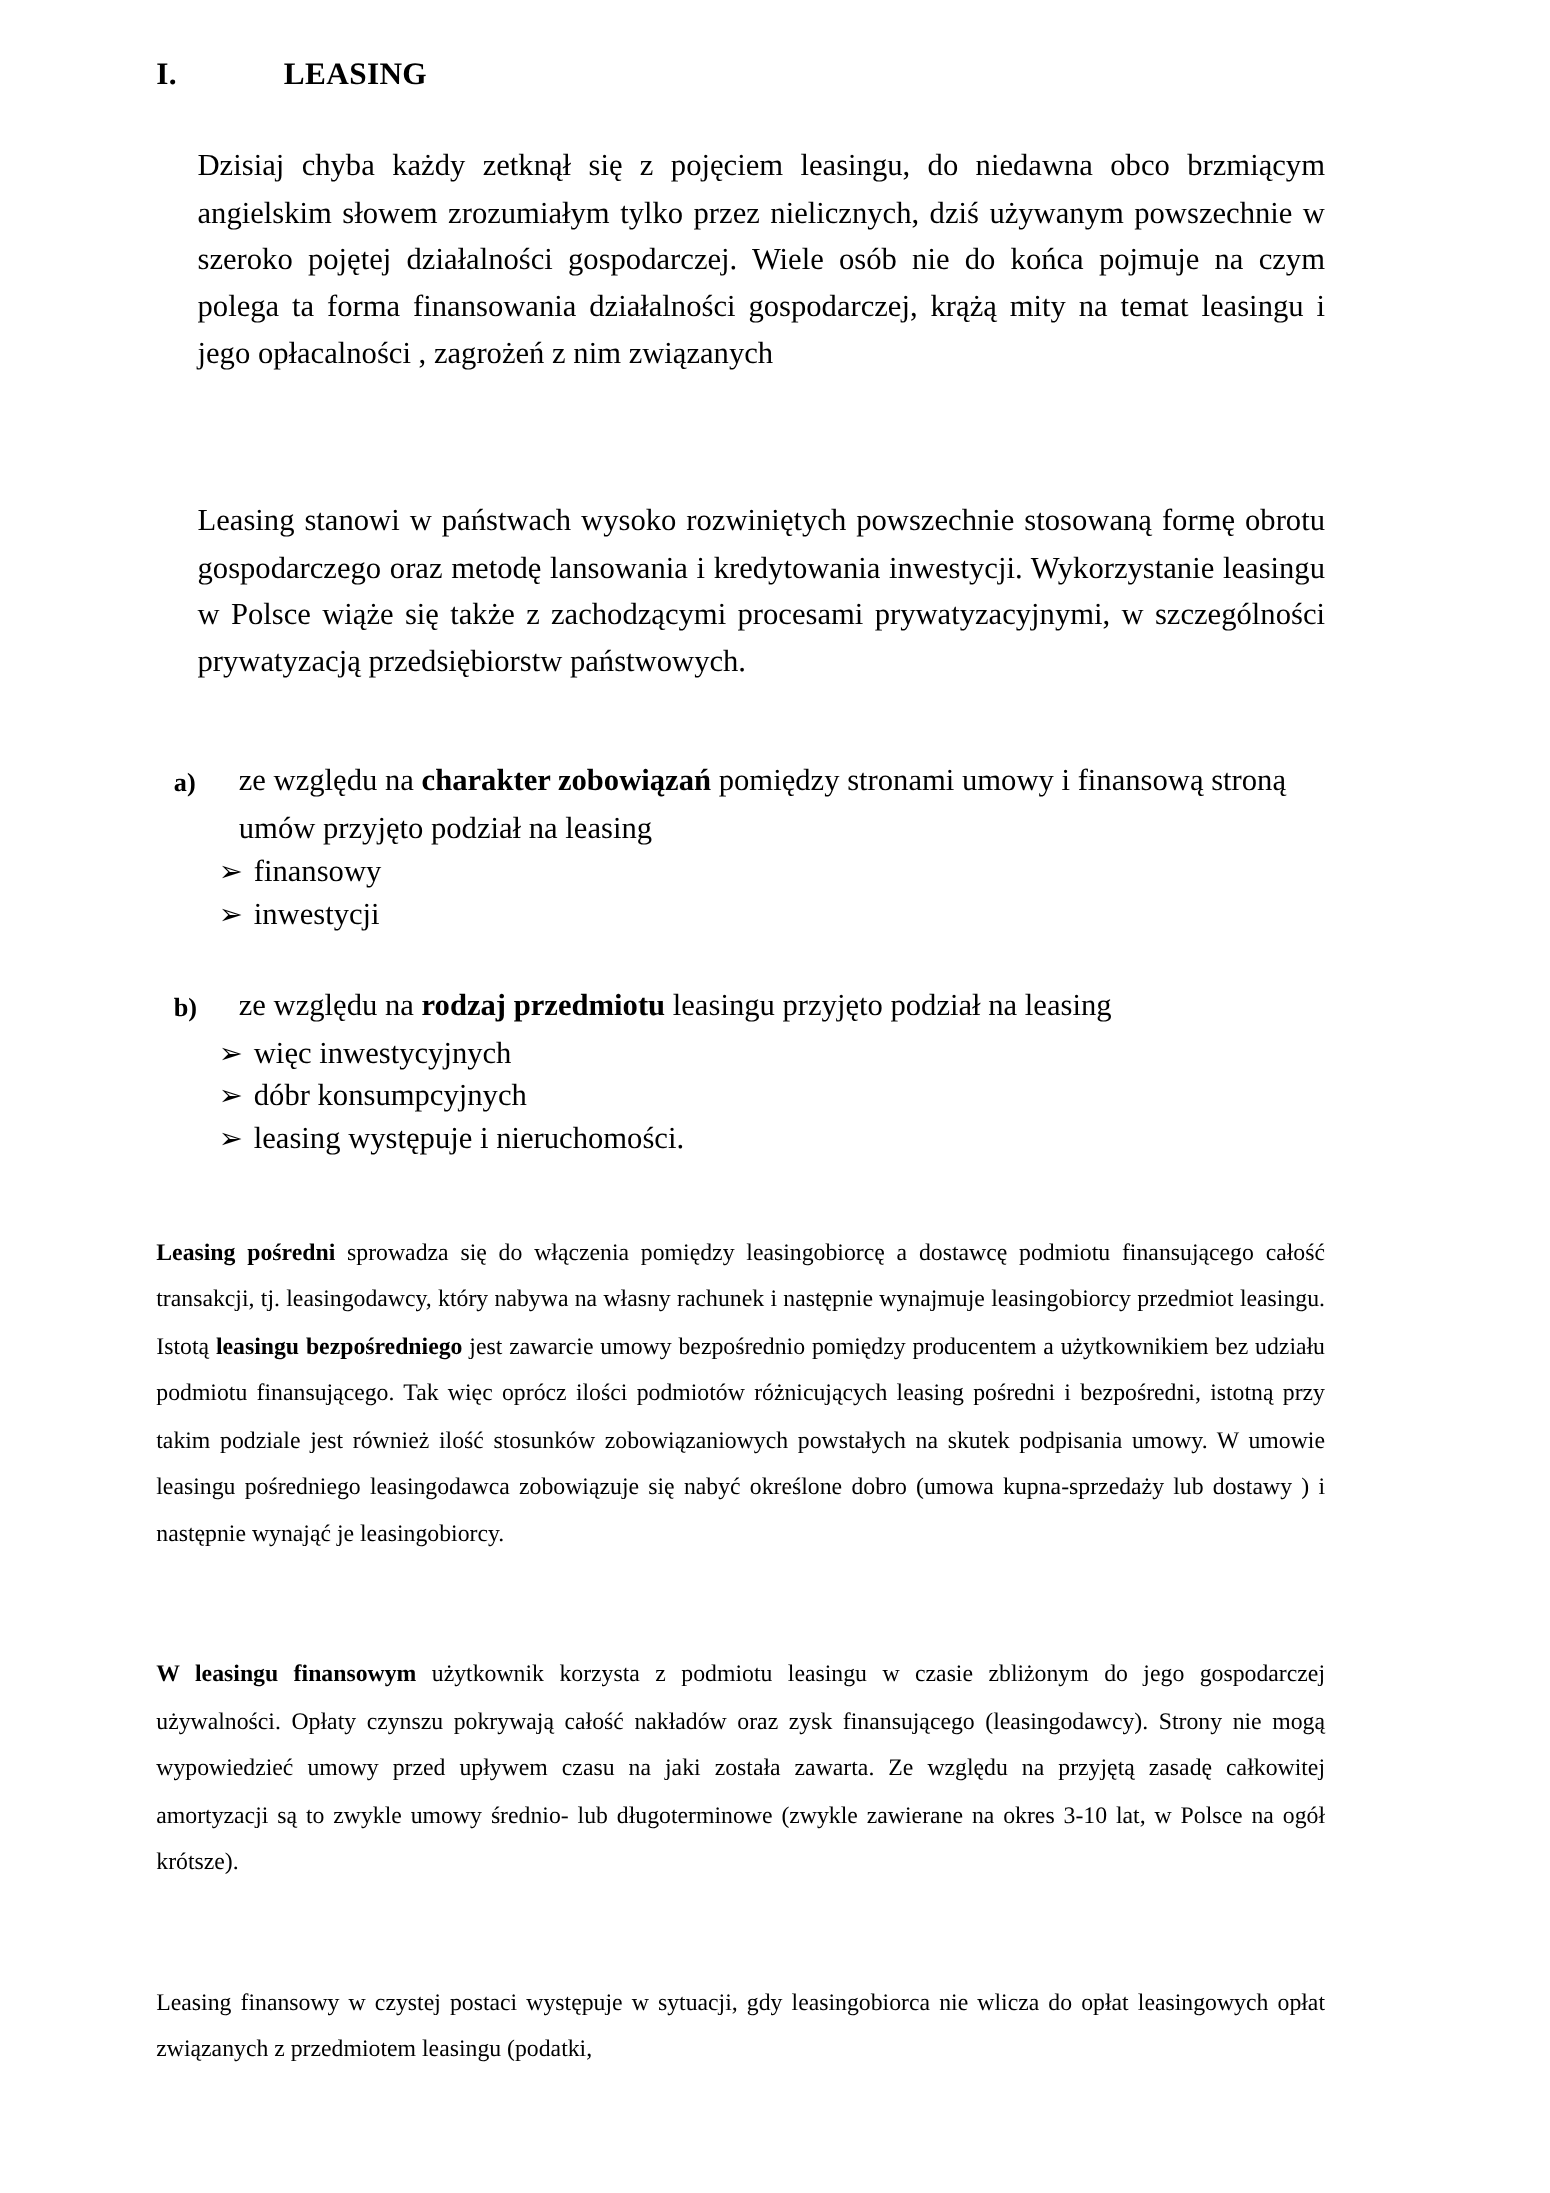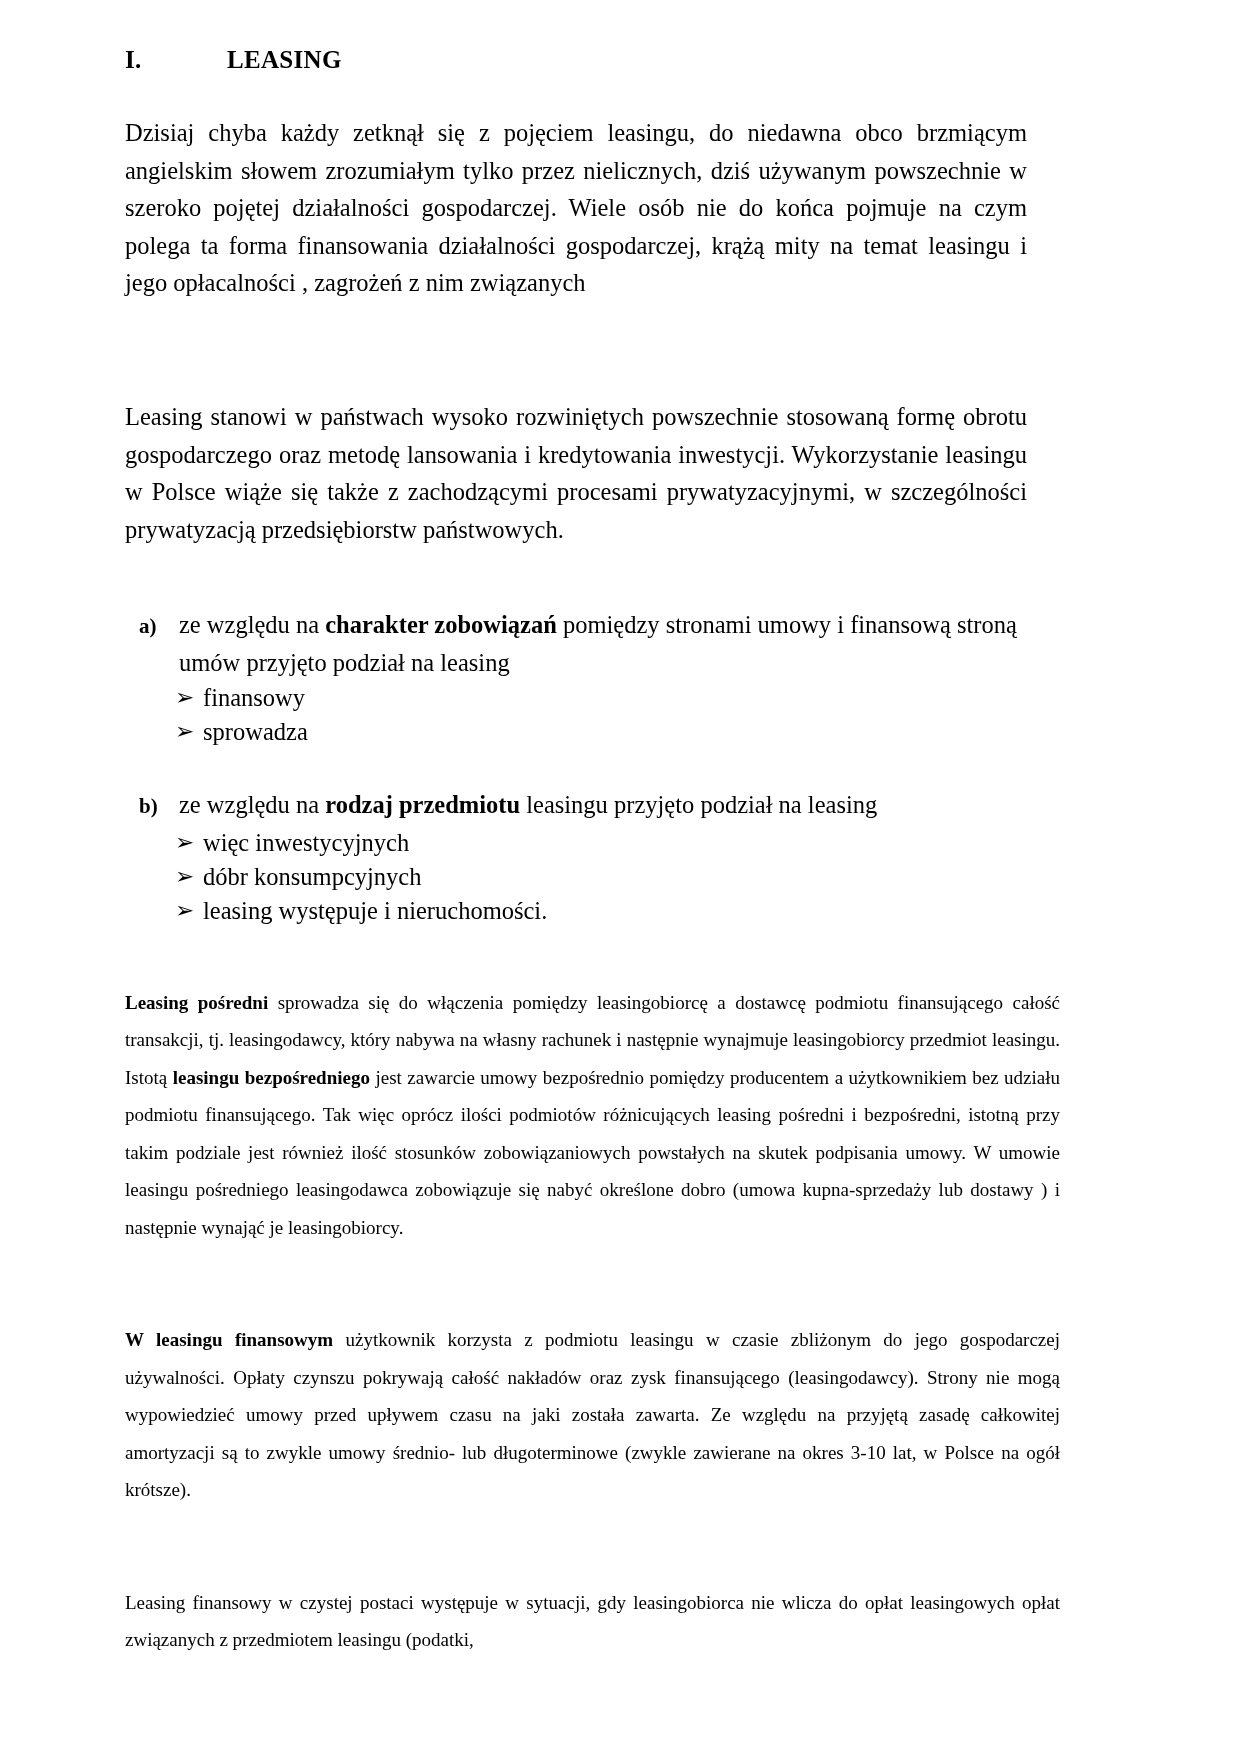--- a/index.html
+++ b/index.html
@@ -36,20 +36,21 @@
     width: 72px;
     flex: 0 0 72px;
   }
   .heading .txt {
     flex: 1 1 auto;
     margin-left: 30px;
   }
 
   
   .para-indent {
+    margin-left: 33px;
     width: 902px;
     text-align: justify;
     text-justify: inter-word;
     font-size: 24.5px;
     line-height: 37.5px;
     margin-bottom: 0;
     hyphens: none;
   }
   .gap-sm { height: 37px; }
   .gap-md { height: 58px; }
@@ -64,20 +65,21 @@
     width: 921px;
   }
   .alpha-item .marker {
     flex: 0 0 40px;
     font-weight: bold;
     font-size: 21px;
     padding-top: 2px;
   }
   .alpha-item .body {
     flex: 1 1 auto;
+    margin-left: 12px;
   }
 
   
   .arrow-list {
     margin: 0;
     padding: 0;
     list-style: none;
     margin-left: 50px;
   }
   .arrow-list li {
@@ -131,21 +133,21 @@
       <span class="body"><span>ze względu na </span><b>charakter zobowiązań</b><span> pomiędzy stronami umowy i finansową stroną   umów przyjęto podział na leasing</span></span>
     </div>
 
     <ul class="arrow-list">
       <li>
         <span class="bullet">➢</span>
         <span class="label">finansowy</span>
       </li>
       <li>
         <span class="bullet">➢</span>
-        <span class="label">sprowadza</span>
+        <span class="label">inwestycji</span>
       </li>
     </ul>
 
     <div class="gap-sm"></div>
 
     <div class="alpha-item">
       <span class="marker">b)</span>
       <span class="body"><span>ze względu na </span><b>rodzaj przedmiotu</b><span> leasingu przyjęto podział na leasing</span></span>
     </div>
 

